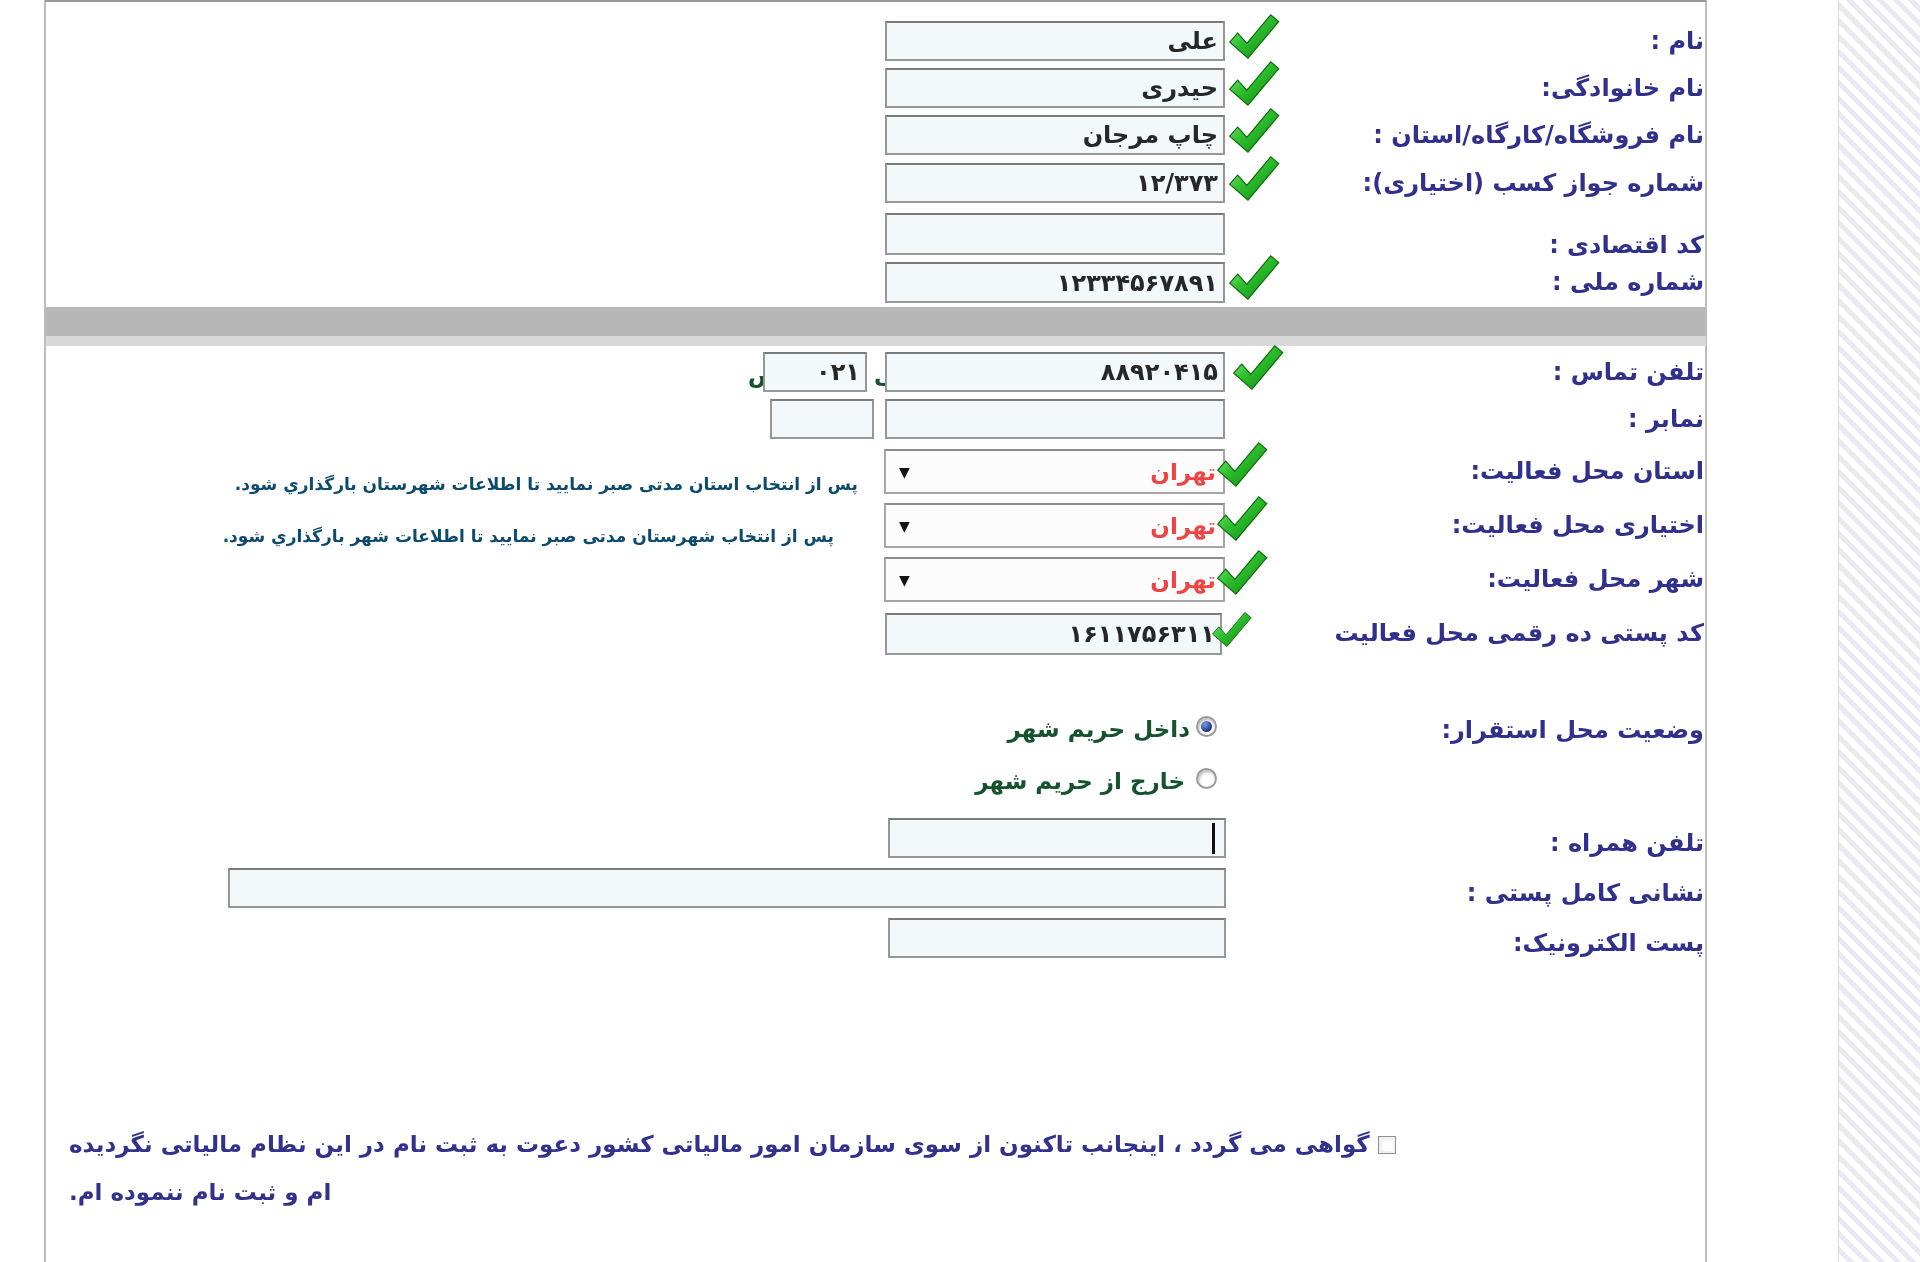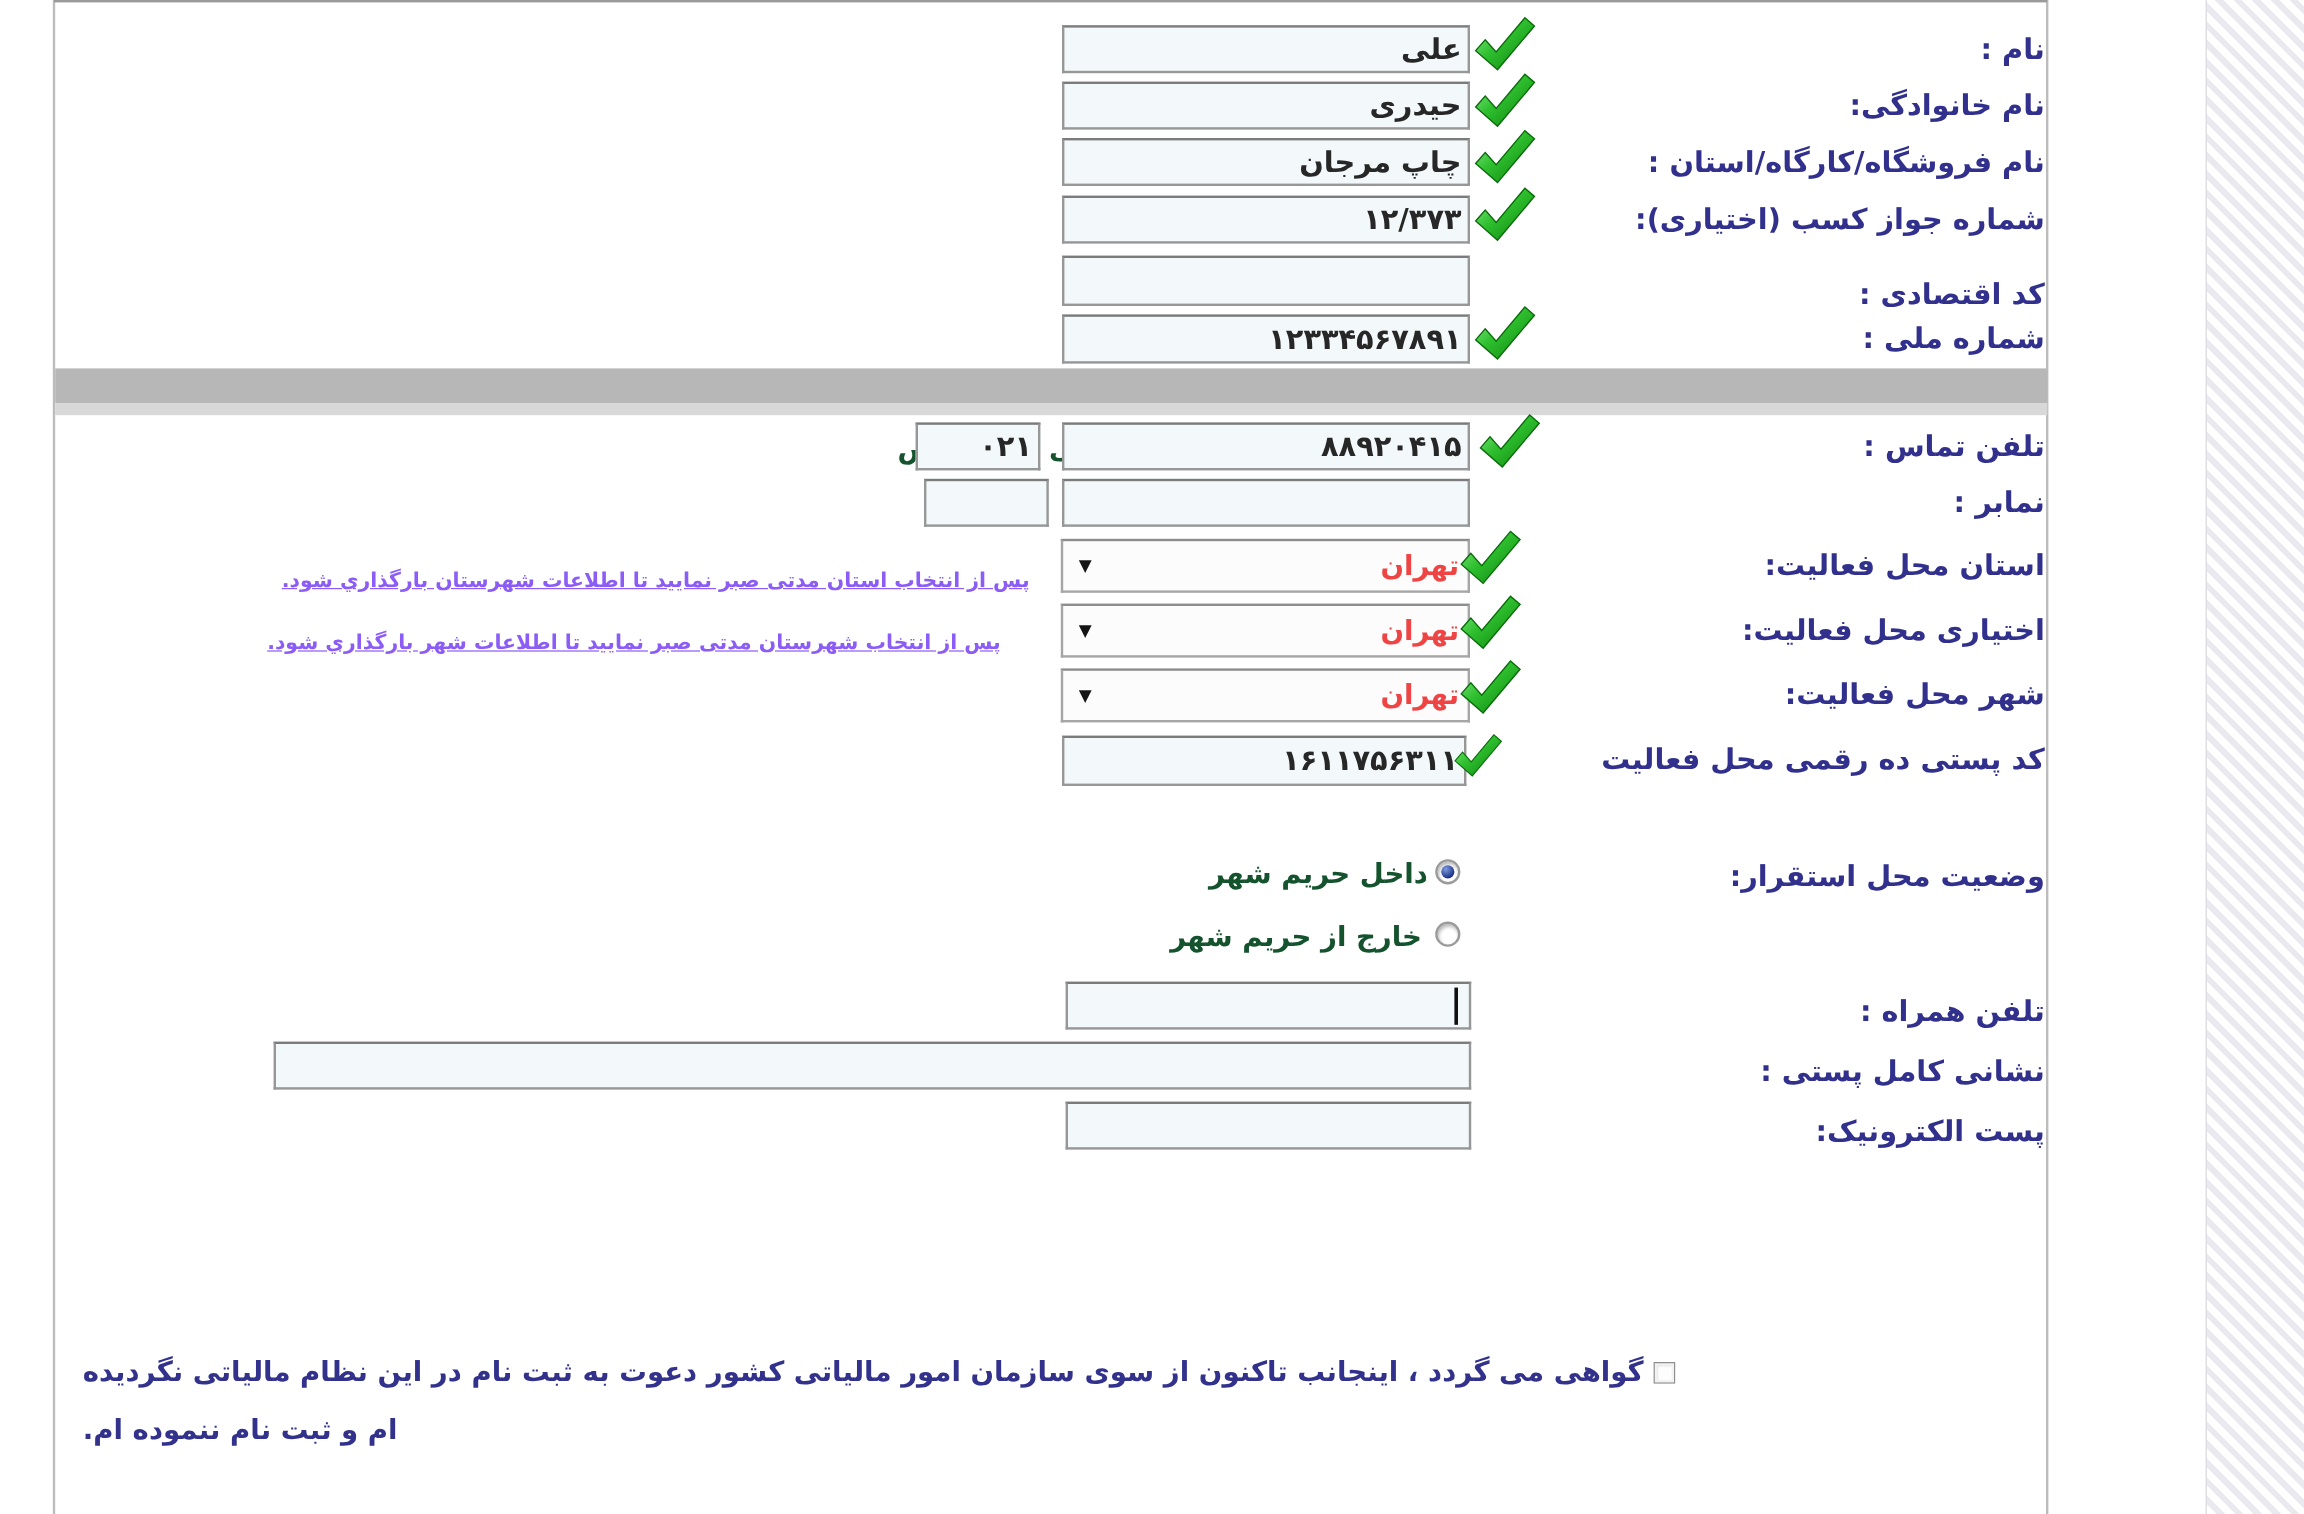--- a/index.html
+++ b/index.html
@@ -34,21 +34,21 @@
     font:700 23px "DejaVu Sans",sans-serif;color:#ef4444;direction:rtl;white-space:nowrap;
   }
   .sel .arr{
     position:absolute;left:13px;top:50%;transform:translateY(-50%);
     font-size:14px;color:#141414;line-height:1;
   }
   .chk{position:absolute;width:57px;height:49px;}
   .chk-sm{width:45px;height:37px;}
   .hint{
     position:absolute;direction:rtl;white-space:nowrap;
-    font:700 17px "DejaVu Sans",sans-serif;color:#8b5cf6;text-decoration:underline;
+    font:700 17px "DejaVu Sans",sans-serif;color:#0c4a6e;
   }
   .band{
     position:absolute;left:46px;top:307px;width:1660px;height:39px;
     background:linear-gradient(#b7b7b7 0 74%,#d8d8d8 74% 100%);
   }
   .band-title{
     position:absolute;left:748px;top:311px;direction:rtl;white-space:nowrap;
     font:700 23px/32px "DejaVu Sans",sans-serif;color:#14532d;margin-top:48px;
   }
   .radio{

